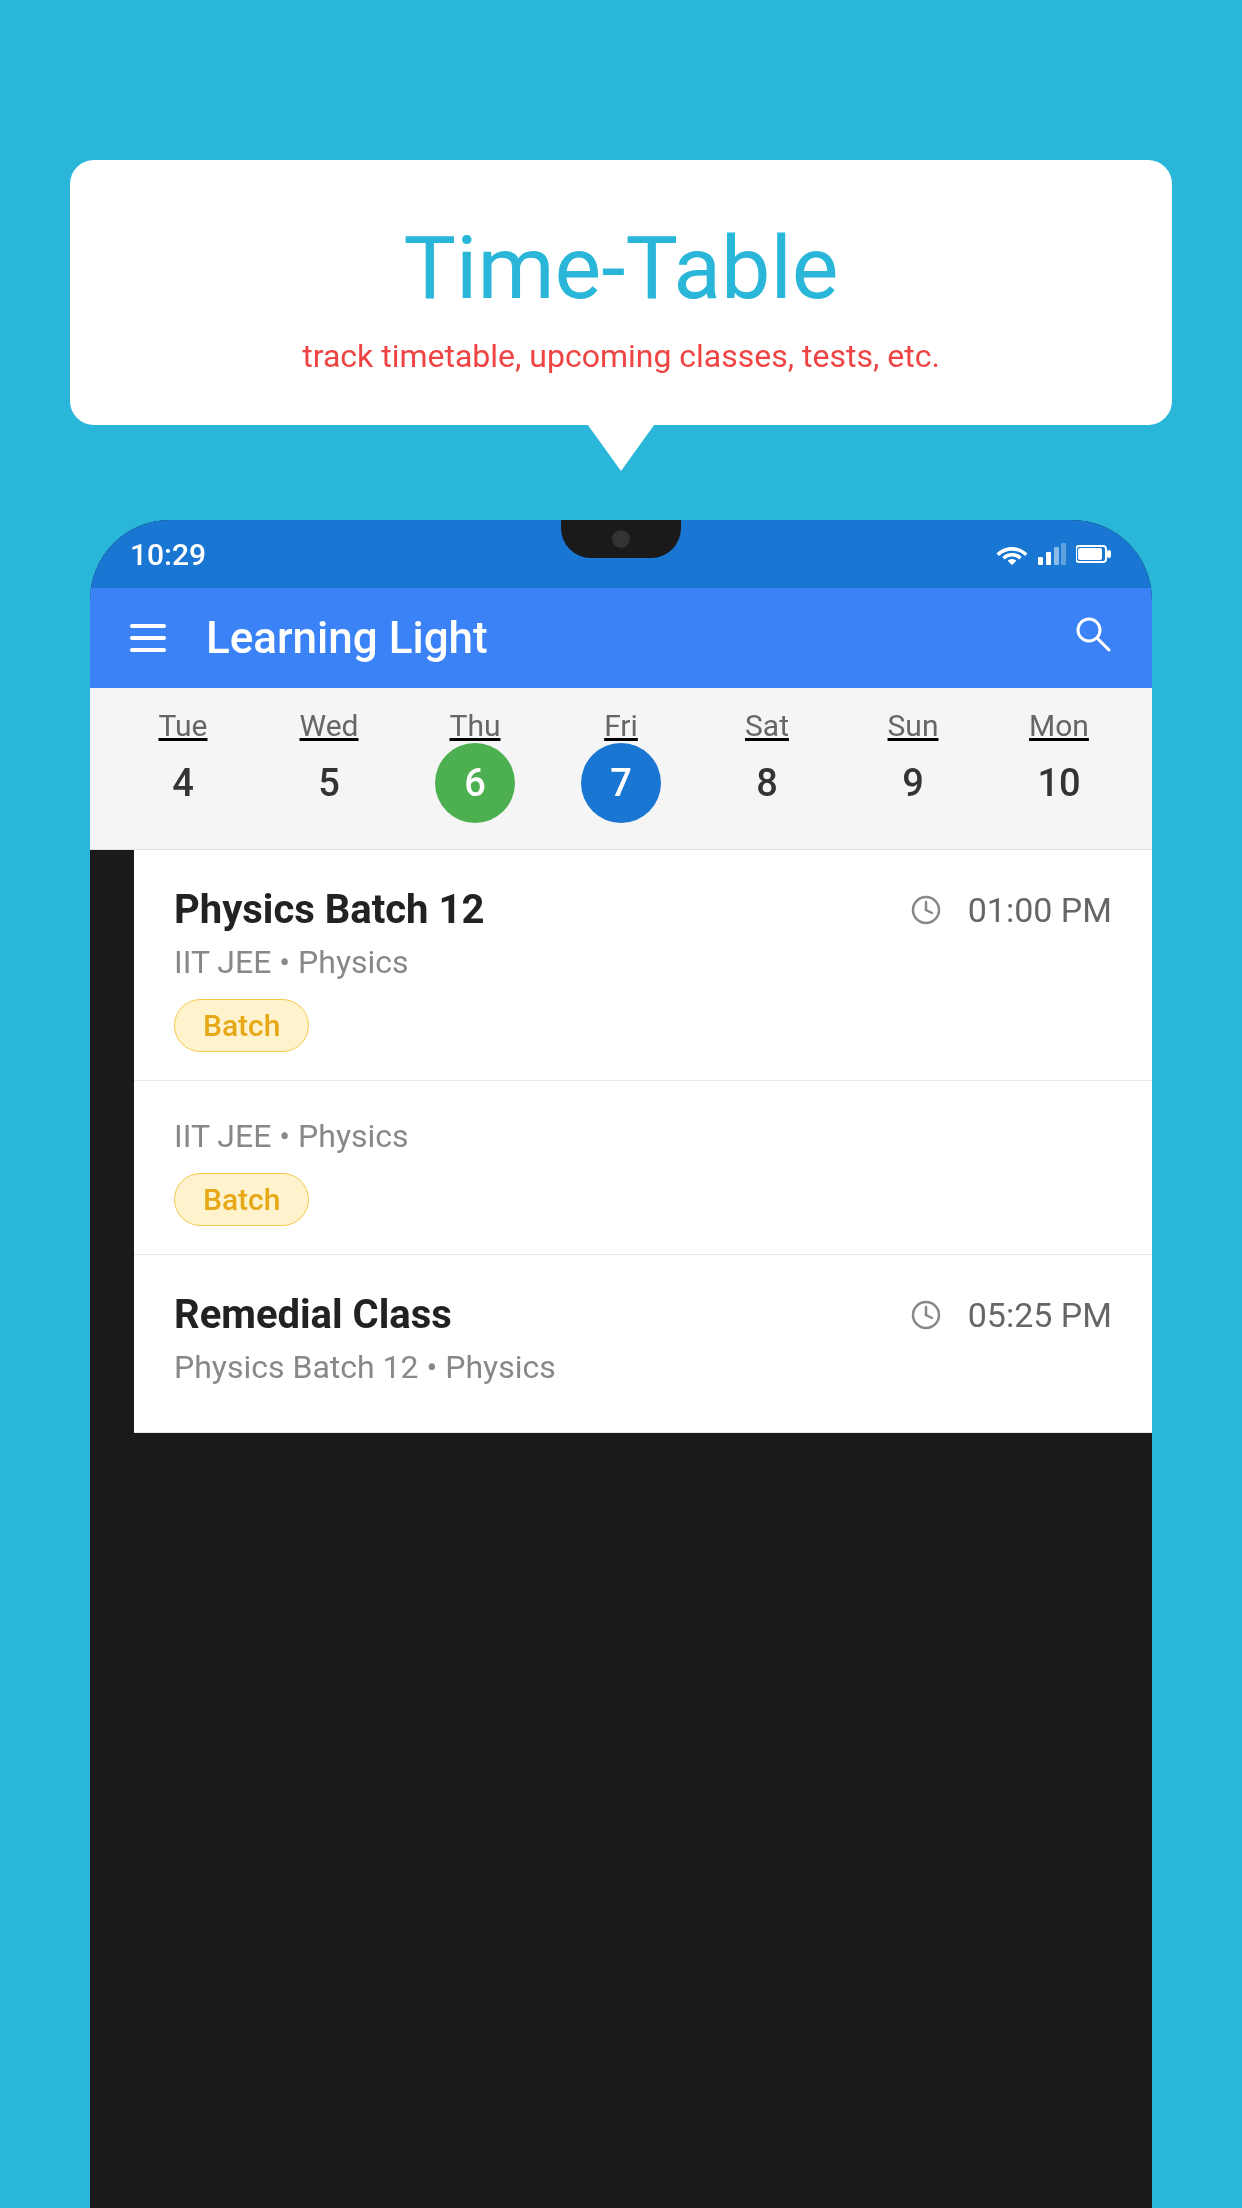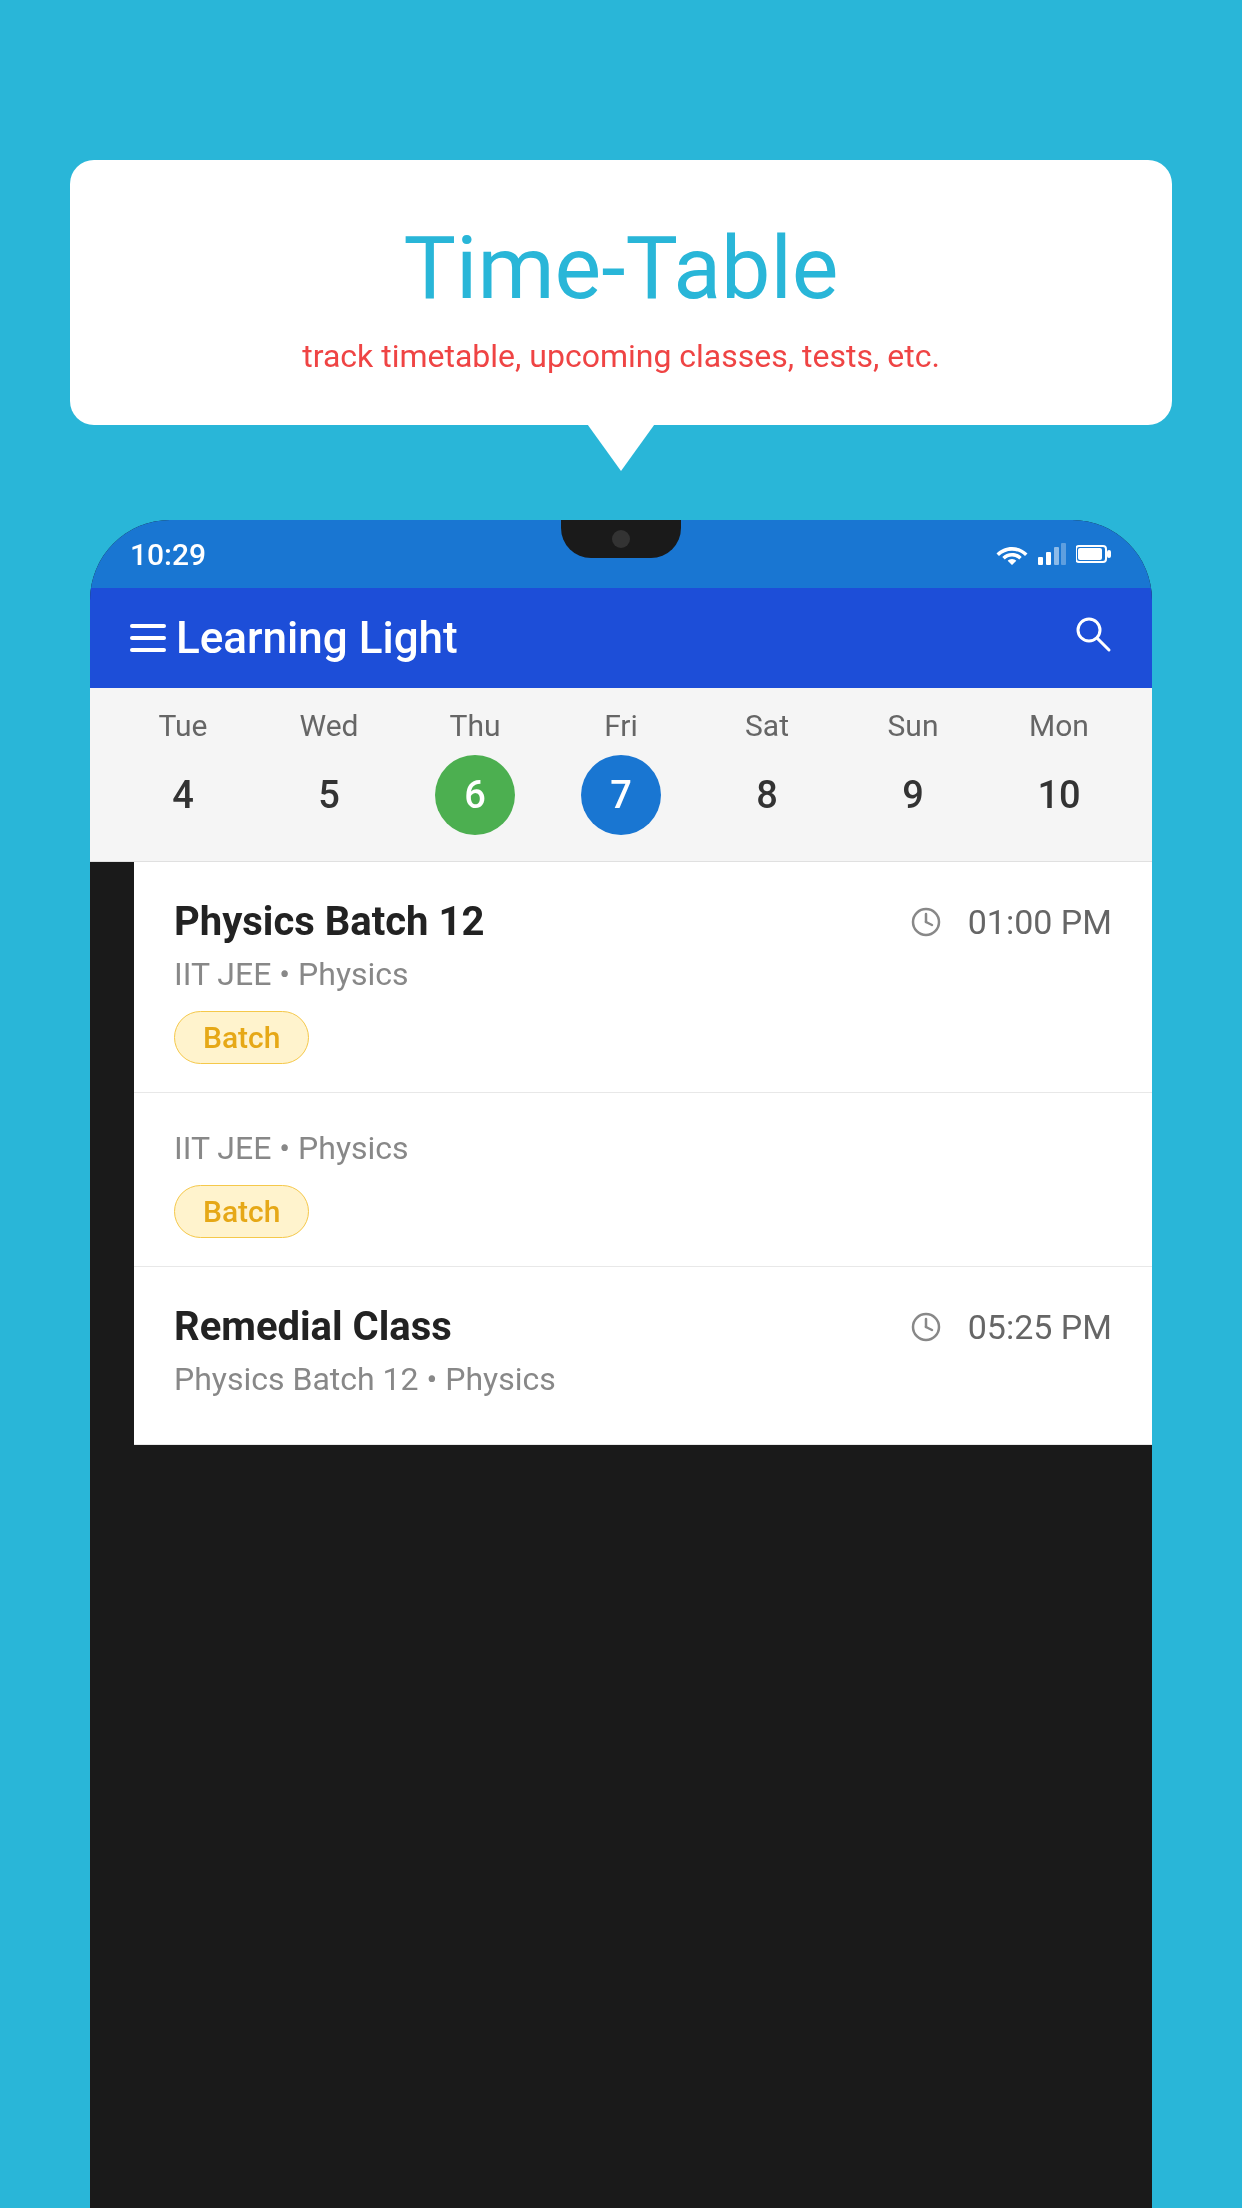--- a/index.html
+++ b/index.html
@@ -105,25 +105,26 @@
     }
 
     .status-icons {
       display: flex;
       align-items: center;
       gap: 10px;
     }
 
     
     .app-bar {
-      background: #1d4ed8;
+      background: #3b82f6;
       height: 100px;
       display: flex;
       align-items: center;
       padding: 0 40px;
+      gap: 30px;
       justify-content: flex-end;
     }
 
     .hamburger-icon {
       color: white;
       font-size: 44px;
       cursor: pointer;
       display: flex;
       flex-direction: column;
       gap: 8px;
@@ -155,21 +156,21 @@
     .calendar-strip {
       background: #f5f5f5;
       padding: 20px 0 10px;
       border-bottom: 1px solid #e0e0e0;
     }
 
     .day-names-row {
       display: flex;
       justify-content: space-around;
       padding: 0 20px;
-      margin-bottom: 12px;
+      text-decoration: underline;
     }
 
     .day-name {
       font-size: 30px;
       color: #666;
       width: 80px;
       text-align: center;
     }
 
     .day-numbers-row {

